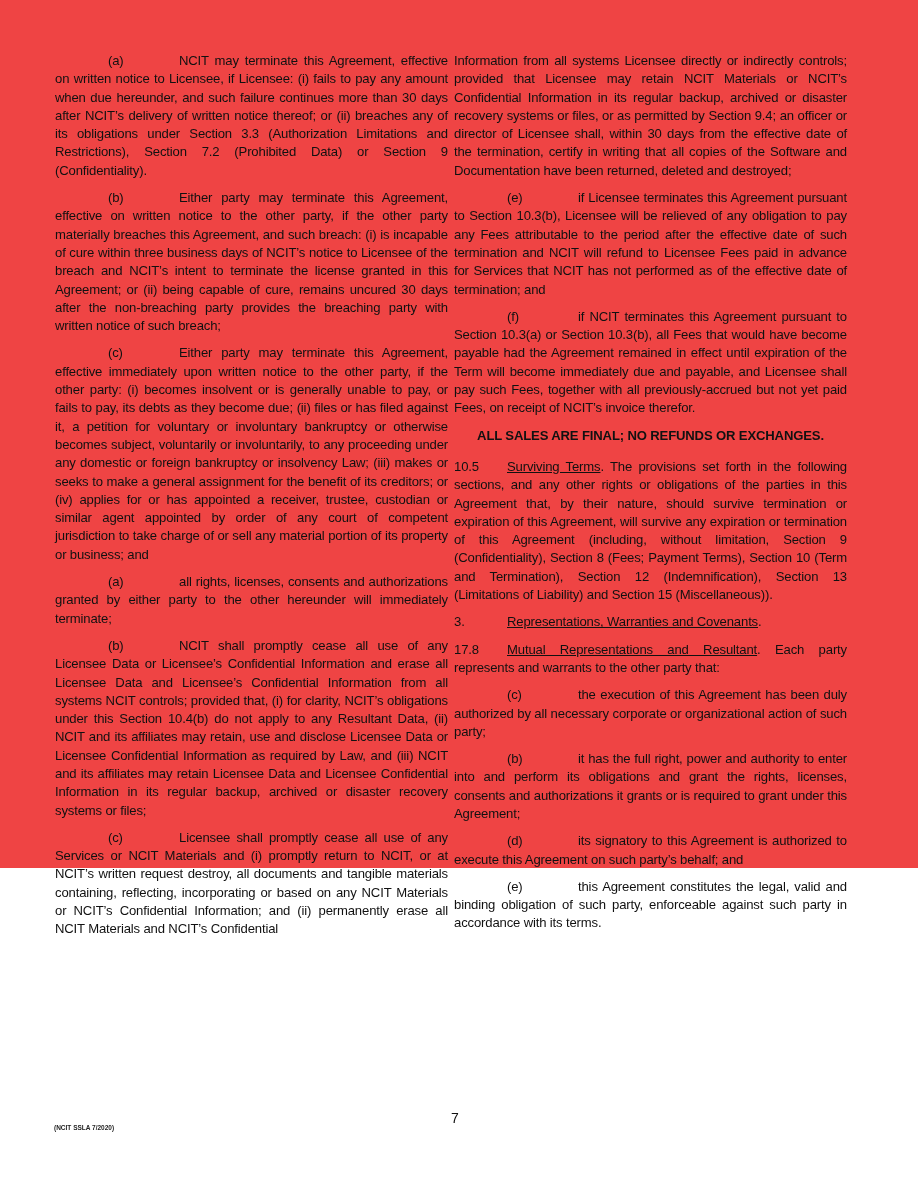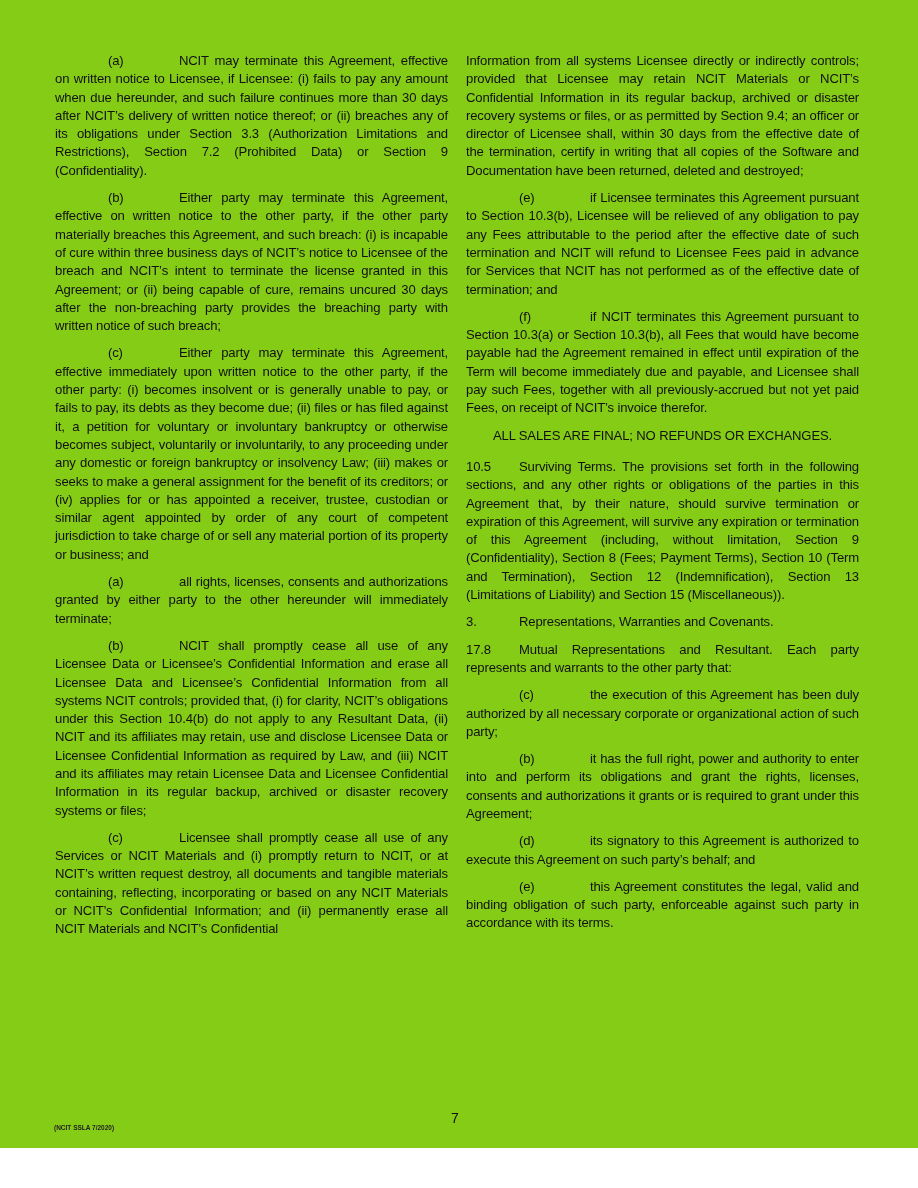--- a/index.html
+++ b/index.html
@@ -1,25 +1,25 @@
 <!DOCTYPE html>
 <html><head>
 <meta charset="utf-8">
 <style>
   html, body { margin: 0; padding: 0; background: #ffffff; }
   body { width: 918px; height: 1188px; position: relative; overflow: hidden; }
-  .page { position: absolute; left: 0; top: 0; width: 918px; height: 1148px; background: #84cc16; color: #111; }
+  .page { position: absolute; left: 0; top: 0; width: 918px; height: 868px; background: #ef4444; color: #111; }
   .col { position: absolute; top: 52px; width: 393px; font-family: "Liberation Sans", sans-serif; font-size: 13.1px; line-height: 18.3px; letter-spacing: -0.15px; }
   .col-left { left: 55px; }
-  .col-right { left: 466px; }
+  .col-right { left: 454px; }
   .para { margin: 0 0 9px 0; text-align: justify; }
   .para.sub .lbl { display: inline-block; width: 71px; margin-left: 53px; }
   .para.sec .num { display: inline-block; width: 53px; }
-  .u { }
-  .center-bold { text-align: center; font-weight: normal; margin: 6px 0 13px 0; }
+  .u { text-decoration: underline; }
+  .center-bold { text-align: center; font-weight: bold; margin: 6px 0 13px 0; }
   .page-number { position: absolute; left: 451px; top: 1110px; font-family: "Liberation Sans", sans-serif; font-size: 14px; }
   .footer-code { position: absolute; left: 54px; top: 1124px; font-family: "Liberation Sans", sans-serif; font-size: 6.5px; font-weight: bold; color: #222; }
 </style>
 </head>
 <body>
 
 <div class="page">
 
   <div class="col col-left">
     <p class="para sub"><span class="lbl">(a)</span><span>NCIT may terminate this Agreement, effective on written notice to Licensee, if Licensee: (i) fails to pay any amount when due hereunder, and such failure continues more than 30 days after NCIT’s delivery of written notice thereof; or (ii) breaches any of its obligations under Section 3.3 (Authorization Limitations and Restrictions), Section 7.2 (Prohibited Data) or Section 9 (Confidentiality).</span></p>

